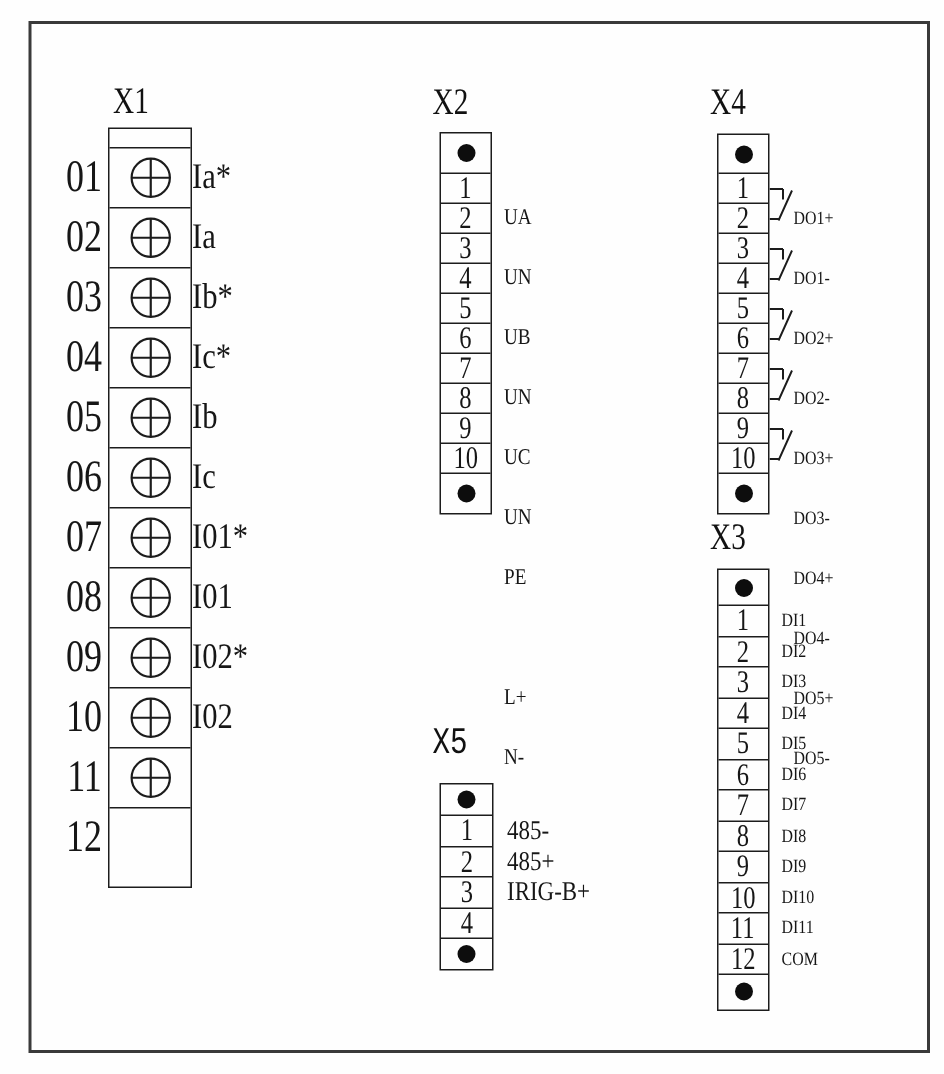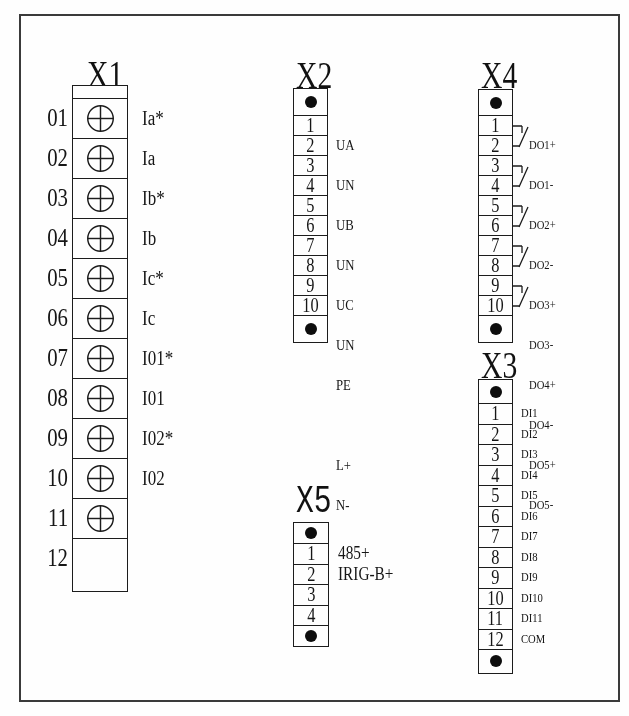--- a/index.html
+++ b/index.html
@@ -5,21 +5,21 @@
   html,body { margin:0; padding:0; background:#ffffff; }
   .stage {
     position:relative; width:629px; height:716px; background:#fefefe;
     font-family:"Liberation Serif", serif; color:#161616; overflow:hidden;
   }
   .frame {
     position:absolute; left:19px; top:14px; width:597px; height:684px;
     border:2px solid #3a3a3a; background:#fefefe;
   }
   .title {
-    position:absolute; font-size:38px; line-height:1; text-align:right;
+    position:absolute; font-size:25px; line-height:1; text-align:left;
     white-space:nowrap; color:#111;
   }
   .cx  { display:inline-block; transform:scaleX(0.78); transform-origin:center center; }
   .cxl { display:inline-block; transform:scaleX(0.85); transform-origin:left center; white-space:nowrap; }
   .cxr { display:inline-block; transform:scaleX(0.80); transform-origin:right center; }
 
   .tblock {
     position:absolute; box-sizing:border-box; background:#fefefe;
     border:1.5px solid #1c1c1c;
   }
@@ -49,22 +49,22 @@
   .b-x2 .cell, .b-x3 .cell, .b-x4 .cell, .b-x5 .cell { font-size:21px; }
 
   
   .col { position:absolute; }
   .col .row { display:flex; align-items:center; }
   .col.right .row { justify-content:flex-end; }
   .r40  { height:40px; }
   .r20  { height:20px;margin-top:20px; }
   .r205 { height:20.5px; }
 
-  .x1-nums { left:30px;  top:98px;   width:38px; font-size:26px;text-align:right; }
-  .x1-labs { left:142px; top:98px;   width:90px; font-size:20px;text-align:right; }
+  .x1-nums { left:30px;  top:98px;   width:38px; font-size:30px;text-align:right; }
+  .x1-labs { left:128px; top:98px;   width:90px; font-size:24px;text-align:right; }
   .x2-labs { left:336px; top:115.5px; width:70px; font-size:15px; }
   .x4-labs { left:529px; top:115.5px; width:60px; font-size:12.5px; }
   .x3-labs { left:521px; top:403.5px; width:60px; font-size:12.5px;font-family:Liberation Serif, serif; }
   .x5-labs { left:338px; top:543.5px; width:90px; font-size:18px; }
 
   .contacts { position:absolute; left:512.5px; top:115.5px; }
   .contacts path { stroke:#1c1c1c; stroke-width:1.3; fill:none; }
 </style>
 </head>
 <body>
@@ -199,24 +199,24 @@
     <div class="row r40">
         <span class="cxl">Ia*</span>
       </div>
     <div class="row r40">
         <span class="cxl">Ia</span>
       </div>
     <div class="row r40">
         <span class="cxl">Ib*</span>
       </div>
     <div class="row r40">
+        <span class="cxl">Ic*</span>
+      </div>
+    <div class="row r40">
         <span class="cxl">Ib</span>
-      </div>
-    <div class="row r40">
-        <span class="cxl">Ic*</span>
       </div>
     <div class="row r40">
         <span class="cxl">Ic</span>
       </div>
     <div class="row r40">
         <span class="cxl">I01*</span>
       </div>
     <div class="row r40">
         <span class="cxl">I01</span>
       </div>
@@ -494,19 +494,22 @@
     <div class="cell">
         <span class="cx">4</span>
       </div>
     <div class="cell dotcell">
         <span class="dot"></span>
       </div>
   </div>
 
   <div class="col x5-labs">
     <div class="row r205">
+        <span class="cxl">485-</span>
+      </div>
+    <div class="row r205">
         <span class="cxl">485+</span>
       </div>
     <div class="row r205">
         <span class="cxl">IRIG-B+</span>
       </div>
   </div>
 </div>
 
 </body></html>

